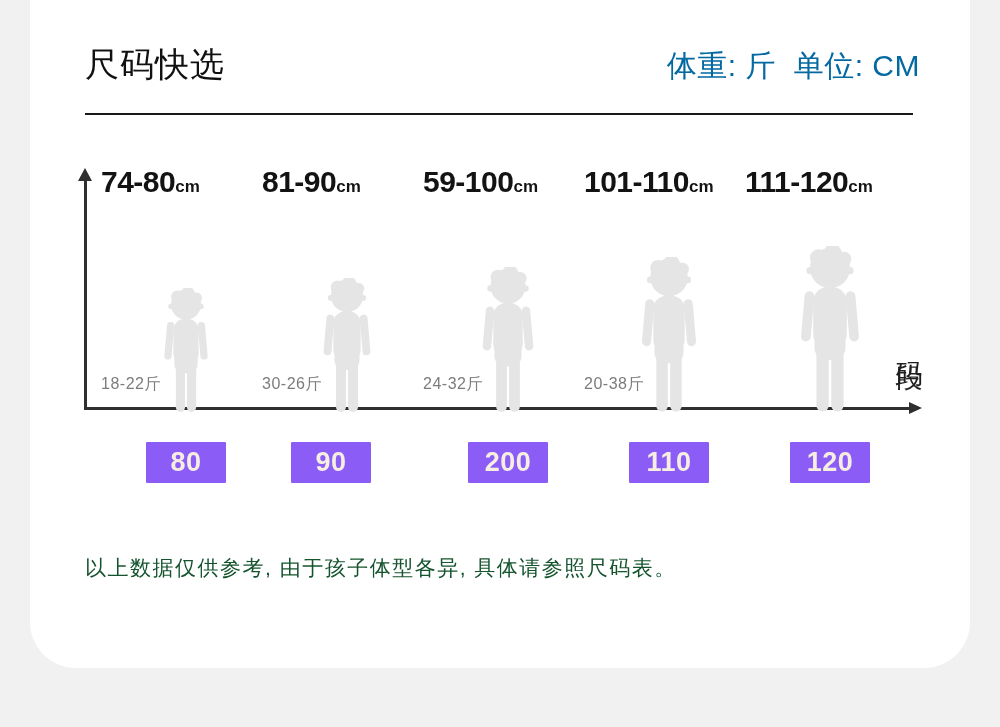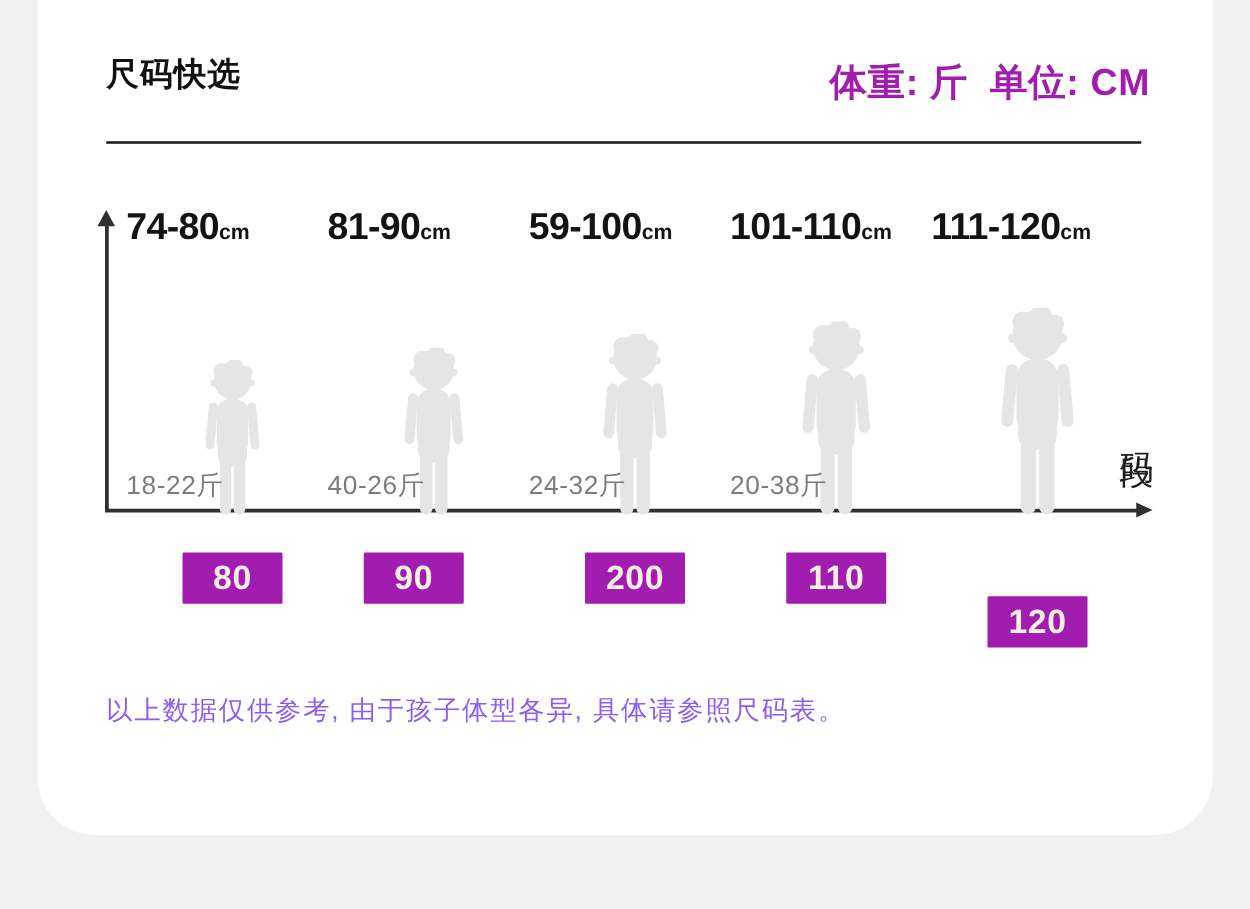--- a/index.html
+++ b/index.html
@@ -13,31 +13,31 @@
   .card {
     position: absolute;
     left: 30px; top: 0;
     width: 940px; height: 668px;
     background: #ffffff;
     border-radius: 0 0 46px 46px;
   }
   .page-title {
     position: absolute;
     left: 85px; top: 42px;
-    font-size: 26px;
-    font-weight: 700;
+    font-size: 34px;
+    font-weight: 400;
     color: #111111;
     letter-spacing: 1px;
   }
   .units-note {
     position: absolute;
     right: 80px; top: 46px;
     font-size: 30px;
-    font-weight: 700;
-    color: #a21caf;
+    font-weight: 400;
+    color: #0369a1;
     letter-spacing: 0.5px;
     white-space: pre;
     text-align: right;
   }
   .divider {
     position: absolute;
     left: 85px; top: 113px;
     width: 828px; height: 2px;
     background: #191919;
   }
@@ -111,53 +111,53 @@
   }
   .figure {
     position: absolute;
     bottom: 0; left: 50%;
     transform: translateX(-50%);
   }
   .figure svg { display: block; }
   .weight-label {
     position: absolute;
     top: 209px; left: 0; right: 0;
-    font-size: 21px;
+    font-size: 16px;
     font-weight: 500;
     color: #7c7c7c;
     letter-spacing: 0.5px;
     z-index: 2;
     white-space: nowrap;
   }
   
   .size-box {
     position: absolute;
     top: 442px;
     width: 80px; height: 41px;
-    background: #a21caf;
+    background: #8b5cf6;
     color: #f6eee0;
     font-size: 27px;
     font-weight: 600;
     display: flex;
     align-items: center;
     justify-content: center;
     letter-spacing: 0.5px;
     border-radius: 1px;
     cursor: pointer;
   }
   .size-box-1 { left: 146px; }
   .size-box-2 { left: 291px; }
   .size-box-3 { left: 468px; }
   .size-box-4 { left: 629px; text-align: right; }
-  .size-box-5 { left: 790px; margin-top: 35px; }
+  .size-box-5 { left: 790px; }
   .footnote {
     position: absolute;
     left: 85px; top: 554px;
     font-size: 21px;
-    color: #8b5cf6;
+    color: #14532d;
     letter-spacing: 1.5px;
   }
   .defs-hidden { position: absolute; width: 0; height: 0; overflow: hidden; }
 </style>
 </head>
 <body>
 
 <svg class="defs-hidden" aria-hidden="true">
   <symbol id="kid" viewBox="0 0 60 130">
     <g fill="#e5e5e5">
@@ -200,21 +200,21 @@
   <div class="weight-label">18-22斤</div>
 </div>
 
 <div class="col col-2">
   <div class="height-label"><span>81-90</span><span class="height-unit">cm</span></div>
   <div class="figure">
       <svg width="63" height="136">
         <use href="#kid"></use>
       </svg>
     </div>
-  <div class="weight-label">40-26斤</div>
+  <div class="weight-label">30-26斤</div>
 </div>
 
 <div class="col col-3">
   <div class="height-label"><span>59-100</span><span class="height-unit">cm</span></div>
   <div class="figure">
       <svg width="69" height="147">
         <use href="#kid"></use>
       </svg>
     </div>
   <div class="weight-label">24-32斤</div>

